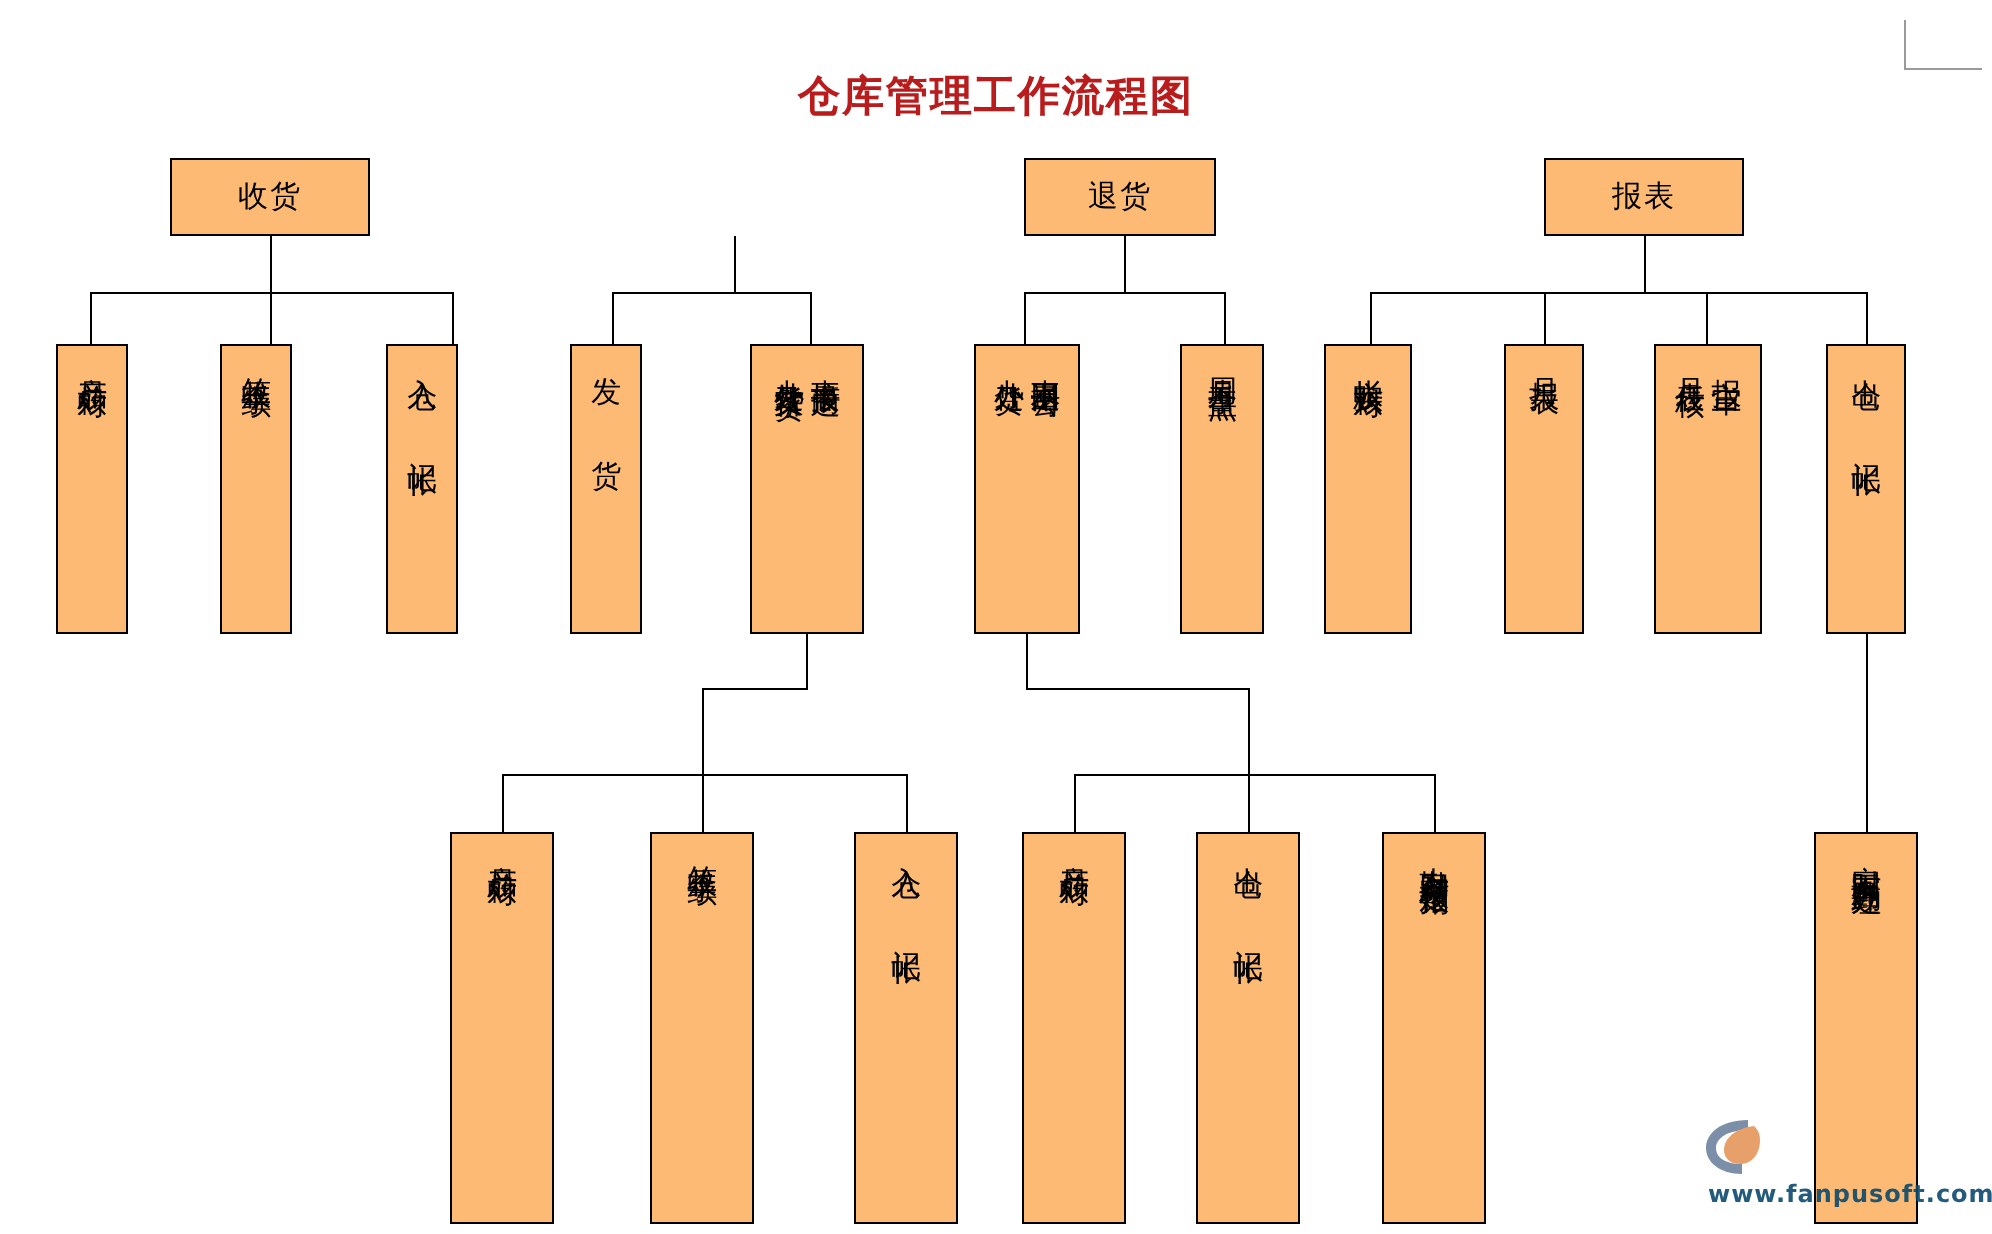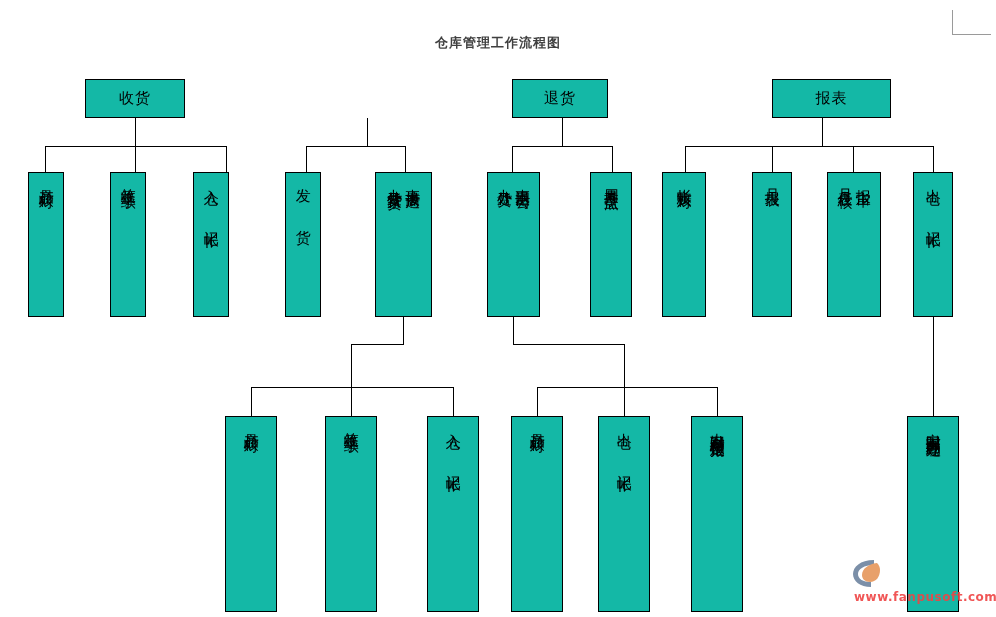--- a/index.html
+++ b/index.html
@@ -19,40 +19,40 @@
     overflow: hidden;
   }
 
   
   .title {
     position: absolute;
     left: 0;
     top: 34px;
     width: 996px;
     text-align: center;
-    font-size: 13px;
+    font-size: 21px;
     font-weight: bold;
-    color: #404040;
+    color: #b91c1c;
     letter-spacing: 1px;
     font-family: "DejaVu Sans", "Liberation Sans", sans-serif;
   }
 
   
   .corner-mark {
     position: absolute;
     border-left: 1px solid #9a9a9a;
     border-bottom: 1px solid #9a9a9a;
   }
 
   
   .node {
     position: absolute;
     box-sizing: border-box;
     border: 1px solid #000000;
-    background: #14b8a6;
+    background: #fdba74;
     color: #000000;
     overflow: hidden;
   }
   
   .node.horiz {
     display: flex;
     align-items: center;
     justify-content: center;
     font-size: 15px;
     letter-spacing: 1px;
@@ -106,21 +106,21 @@
     letter-spacing: 0px;
     white-space: nowrap;
     opacity: 0.95;
   }
   .wm-url {
     position: absolute;
     left: 2px;
     top: 34px;
     font-size: 12px;
     font-weight: bold;
-    color: #ef4444;
+    color: #0c4a6e;
     letter-spacing: 0.5px;
     white-space: nowrap;
     opacity: 0.9;
   }
   .wm-mark {
     position: absolute;
     left: 0px;
     top: 2px;
     width: 32px;
     height: 30px;
@@ -134,21 +134,21 @@
   <div class="corner-mark" style="left:952px; top:10px; width:38px; height:24px;"></div>
 
   <div class="title">仓库管理工作流程图</div>
 
   <div class="node horiz" style="left:85px; top:79px; width:100px; height:39px;">
     <span>收货</span>
   </div>
   <div class="node horiz" style="left:512px; top:79px; width:96px; height:39px;">
     <span>退货</span>
   </div>
-  <div class="node horiz" style="left:772px; top:79px; width:119px; height:39px;">
+  <div class="node horiz" style="left:772px; top:79px; width:100px; height:39px;">
     <span>报表</span>
   </div>
 
   <div class="line-v" style="left:135px; top:118px; height:28px;"></div>
   <div class="line-h" style="left:45px; top:146px; width:181px;"></div>
   <div class="line-v" style="left:45px; top:146px; height:26px;"></div>
   <div class="line-v" style="left:135px; top:146px; height:26px;"></div>
   <div class="line-v" style="left:226px; top:146px; height:26px;"></div>
 
   <div class="line-v" style="left:367px; top:118px; height:28px;"></div>

